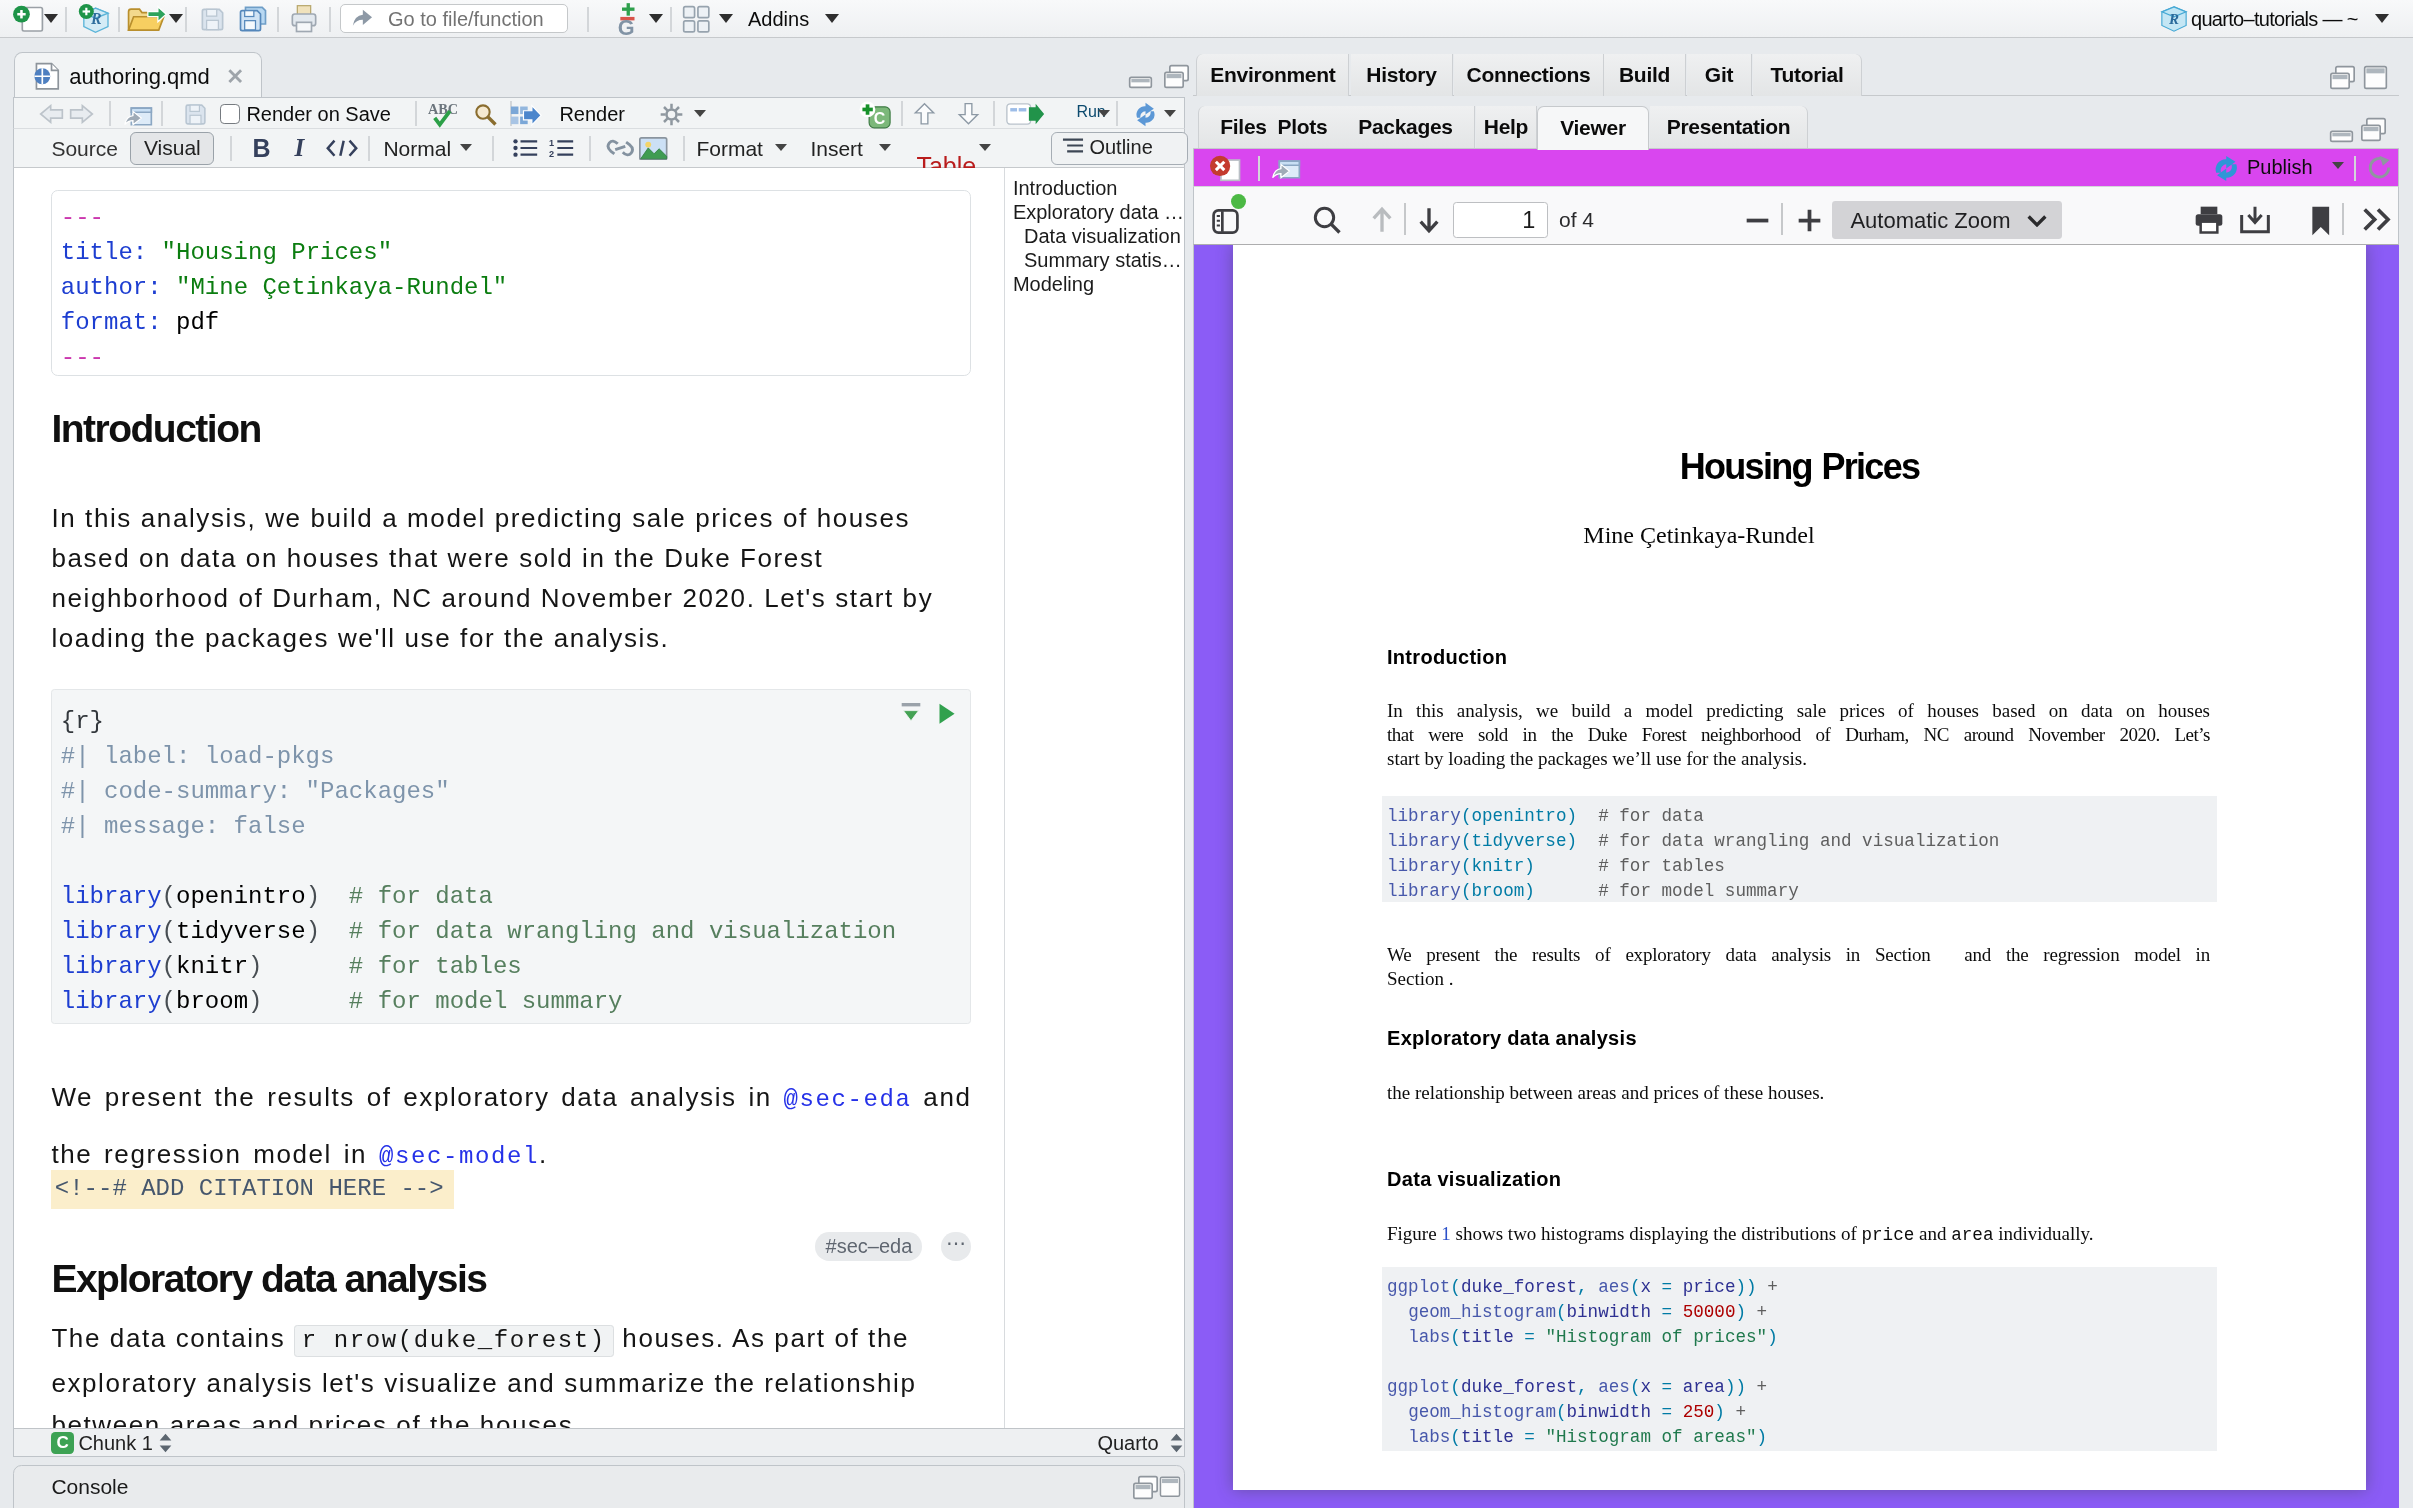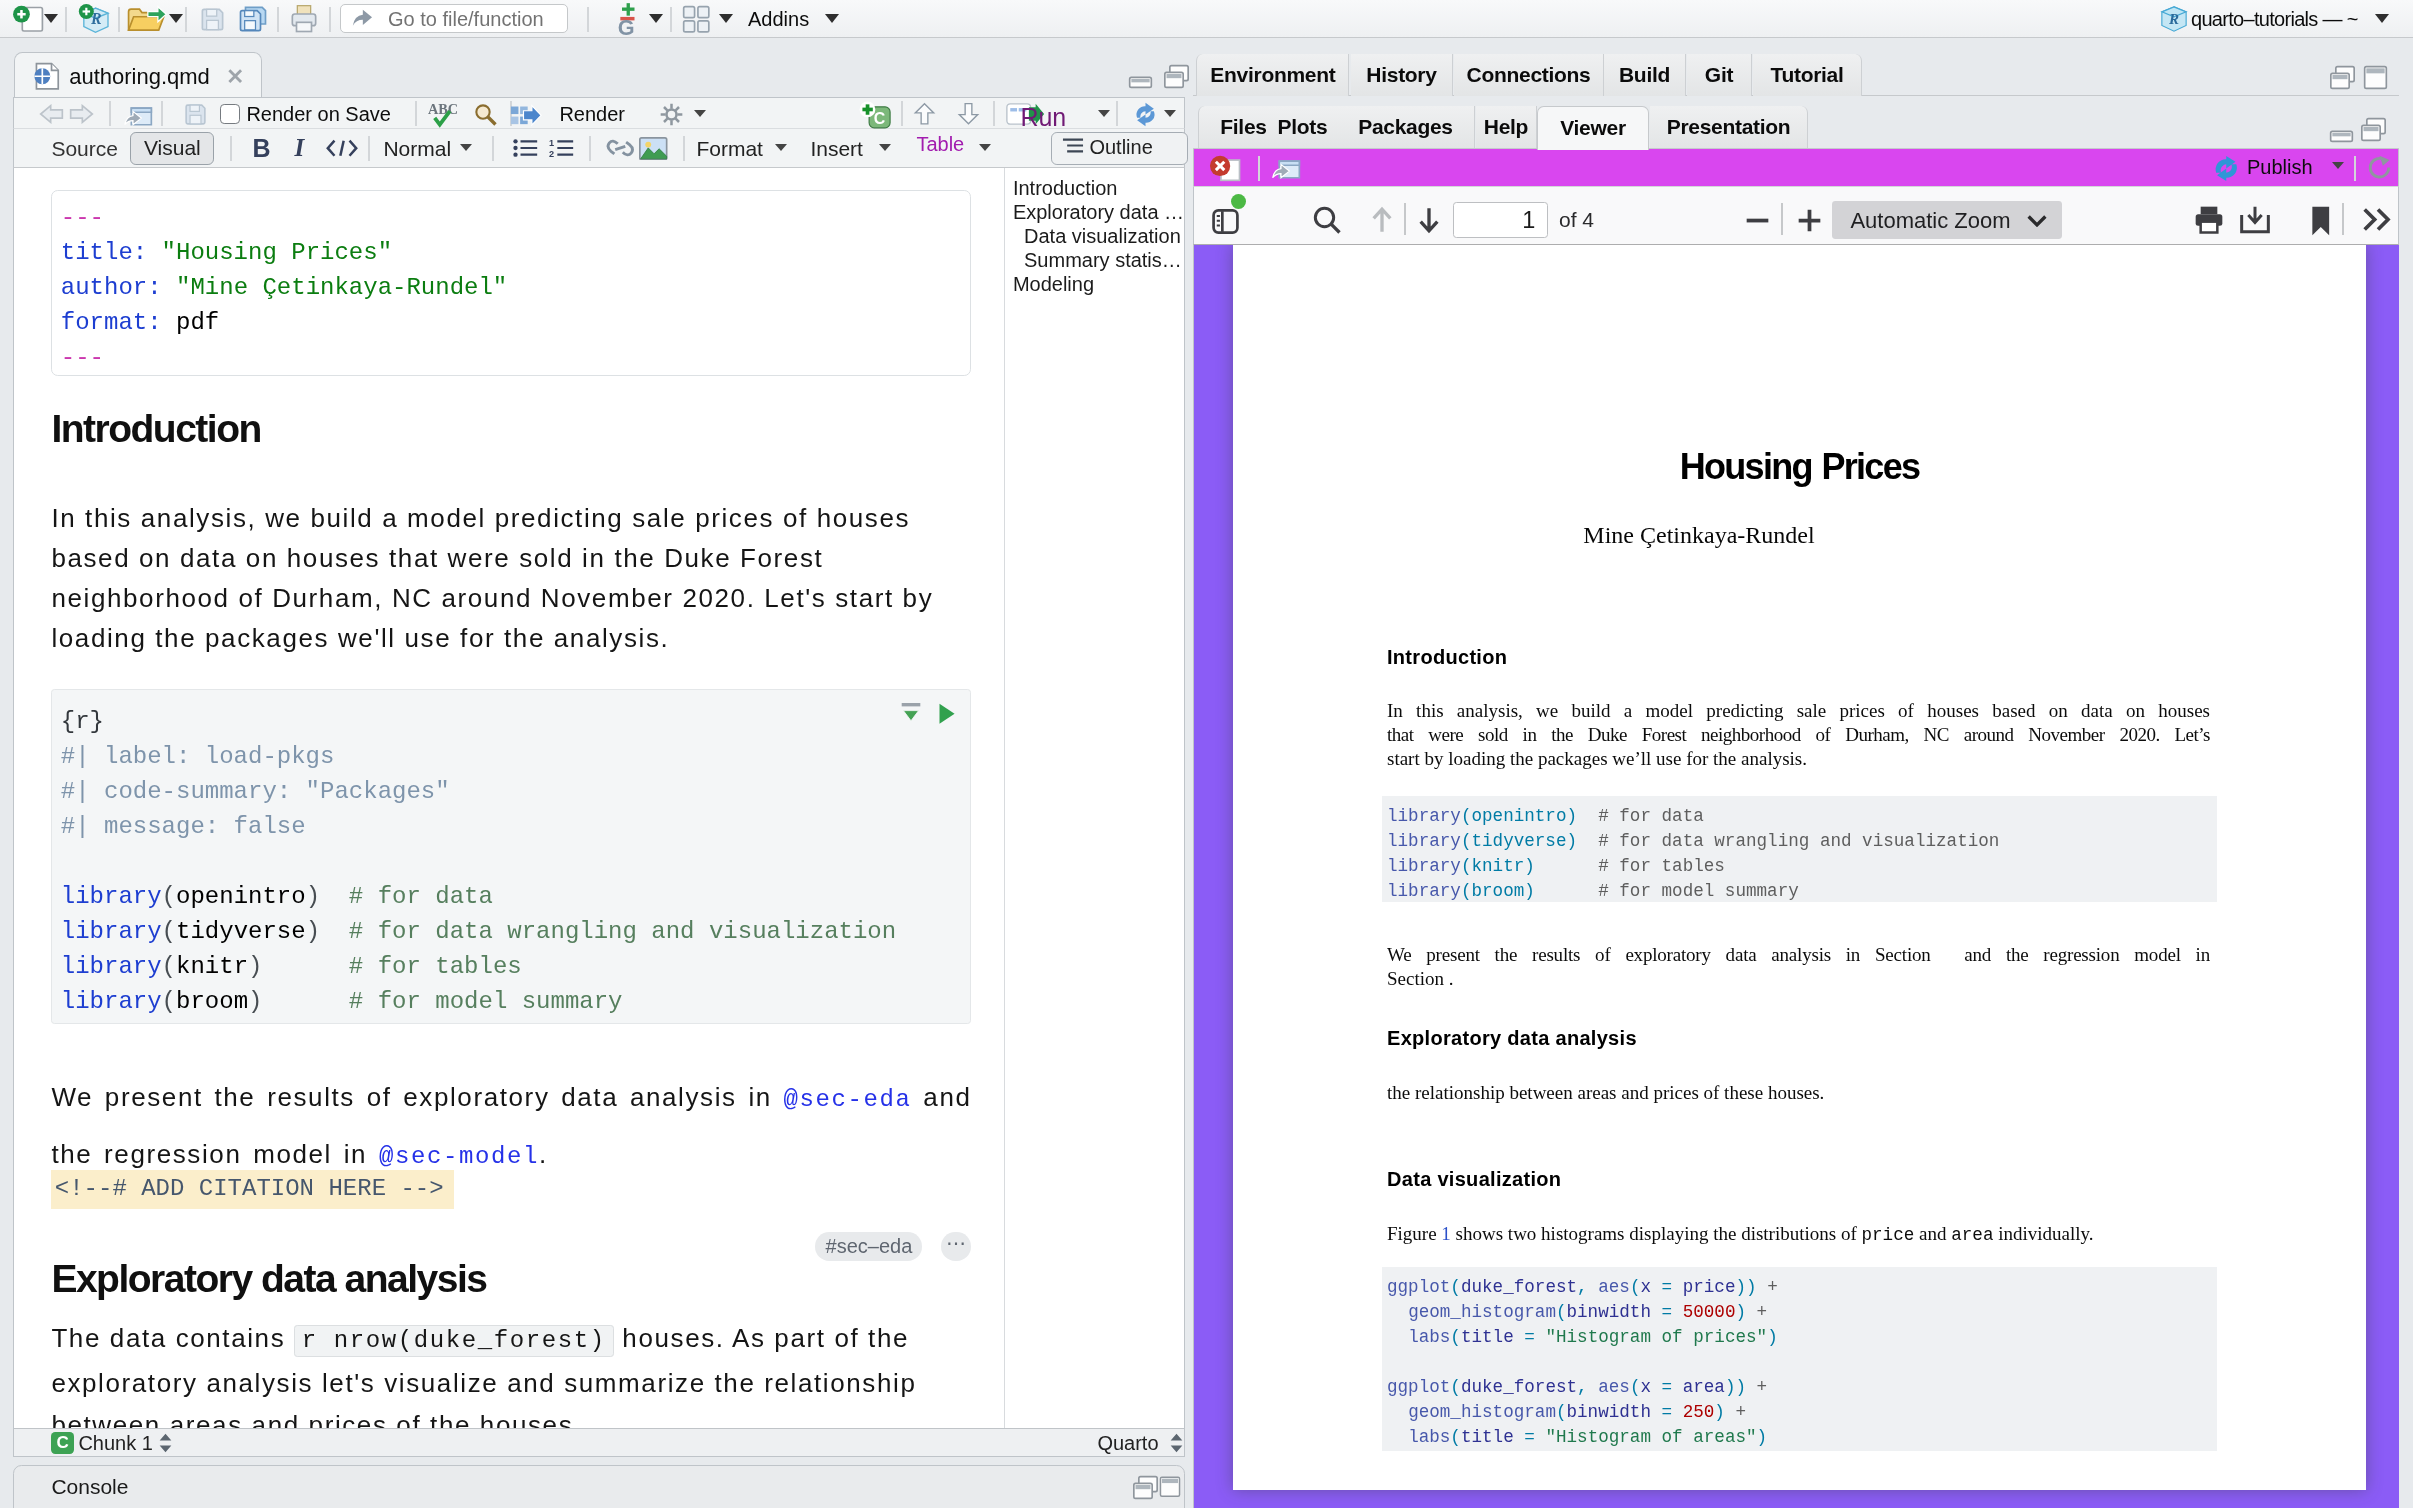--- a/index.html
+++ b/index.html
@@ -215,21 +215,21 @@
     <svg class="abs" style="left:942px;top:4.2px" width="25" height="23.5" viewBox="0 0 28 28">
         <path d="M14 26 L25 15 L18 15 L18 2 L10 2 L10 15 L3 15 Z" fill="#fbfcfd" stroke="#8d99a5" stroke-width="1.6"></path>
       </svg>
     <div class="sep" style="left:979px;top:3.4px;height:25px"></div>
     <svg class="abs" style="left:992px;top:5px" width="39" height="22" viewBox="0 0 46 26">
       <rect x="1" y="1" width="28" height="24" rx="4" fill="#fff" stroke="#b9c2cb" stroke-width="1.6"></rect>
       <rect x="5" y="6" width="8" height="4" fill="#9dbde8"></rect>
         <rect x="15" y="6" width="9" height="4" fill="#9dbde8"></rect>
       <path d="M27 5 L35 5 L35 1 L45 13 L35 25 L35 21 L27 21 Z" fill="#21934a"></path>
     </svg>
-    <div class="abs" style="left:1006px;top:5px;font-size:25px;color:#701a75">Run</div>
+    <div class="abs" style="left:1062px;top:5px;font-size:16px;color:#0c4a6e">Run</div>
     <div class="caretsm" style="left:1084px;top:11.7px"></div>
     <div class="sep" style="left:1102px;top:3.4px;height:25px"></div>
     <svg class="abs" style="left:1118px;top:4.2px" width="27" height="25" viewBox="0 0 32 30">
       <path d="M6 19 A10 10 0 0 1 16 5 L16 1 L26 8 L16 15 L16 11 A6.5 6.5 0 0 0 10 19 Z" fill="#5c98d6"></path>
       <path d="M26 11 A10 10 0 0 1 16 25 L16 29 L6 22 L16 15 L16 19 A6.5 6.5 0 0 0 22 11 Z" fill="#5c98d6"></path>
     </svg>
     <div class="caretsm" style="left:1150px;top:11.7px"></div>
   </div>
   <div id="ltb2">
     <div class="abs" style="left:37px;top:8.4px;font-size:21px;color:#333">Source</div>
@@ -271,21 +271,21 @@
     <svg class="abs" style="left:625px;top:7.5px" width="28.5" height="23.5" viewBox="0 0 34 28">
       <rect x="1" y="1" width="32" height="26" rx="2" fill="#cce0f5" stroke="#8a949e" stroke-width="2"></rect>
       <circle cx="11" cy="9" r="3.5" fill="#f3d469"></circle>
       <path d="M2 26 L11 13 L18 20 L24 14 L33 23 L33 26 Z" fill="#3f9c52" stroke="#2f7c42" stroke-width="1"></path>
     </svg>
     <div class="sep" style="left:669px;top:6.7px;height:25px"></div>
     <div class="abs" style="left:682px;top:8.4px;font-size:21px;color:#222">Format</div>
     <div class="caretsm" style="left:761px;top:15px"></div>
     <div class="abs" style="left:796px;top:8.4px;font-size:21px;color:#222">Insert</div>
     <div class="caretsm" style="left:865px;top:15px"></div>
-    <div class="abs" style="left:902px;top:4px;font-size:20px;color:#a21caf">Table</div>
+    <div class="abs" style="left:902px;top:23px;font-size:25px;color:#b91c1c">Table</div>
     <div class="caretsm" style="left:965px;top:15px"></div>
     <div class="abs" style="left:1037px;top:2.5px;width:137px;height:33px;background:#f0f2f3;border:1.7px solid #a6adb4;border-radius:5.9px">
       <svg class="abs" style="left:10px;top:5.9px" width="22" height="18.4" viewBox="0 0 26 22">
           <g stroke="#3c4654" stroke-width="2.6">
             <path d="M1 2 L25 2 M6 9 L25 9 M6 16 L25 16"></path>
           </g>
         </svg>
       <div class="abs" style="left:37px;top:3.4px;font-size:20px;color:#222">Outline</div>
     </div>
   </div>

